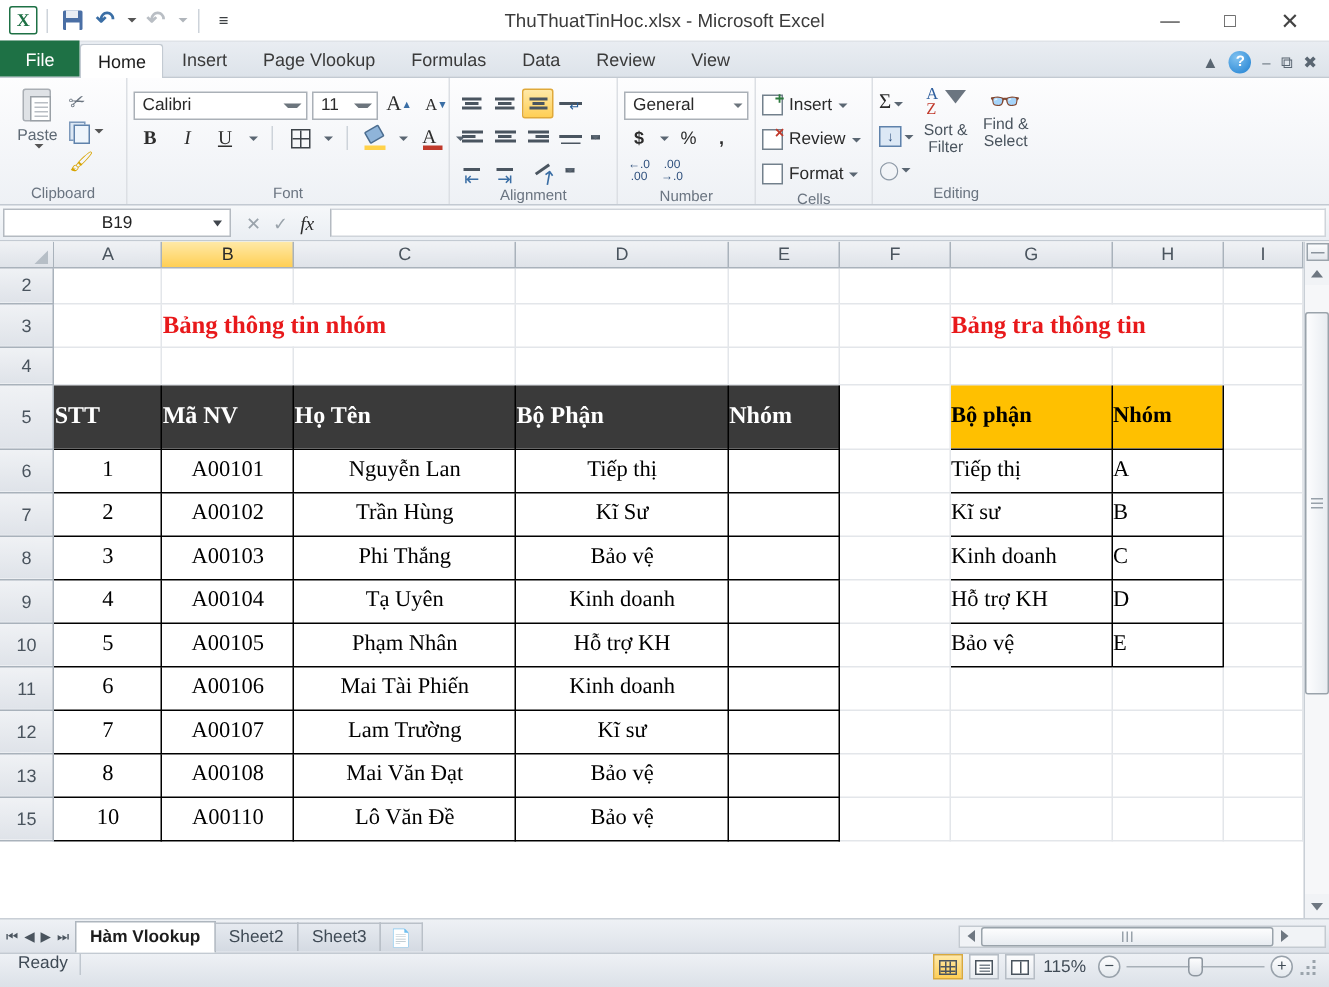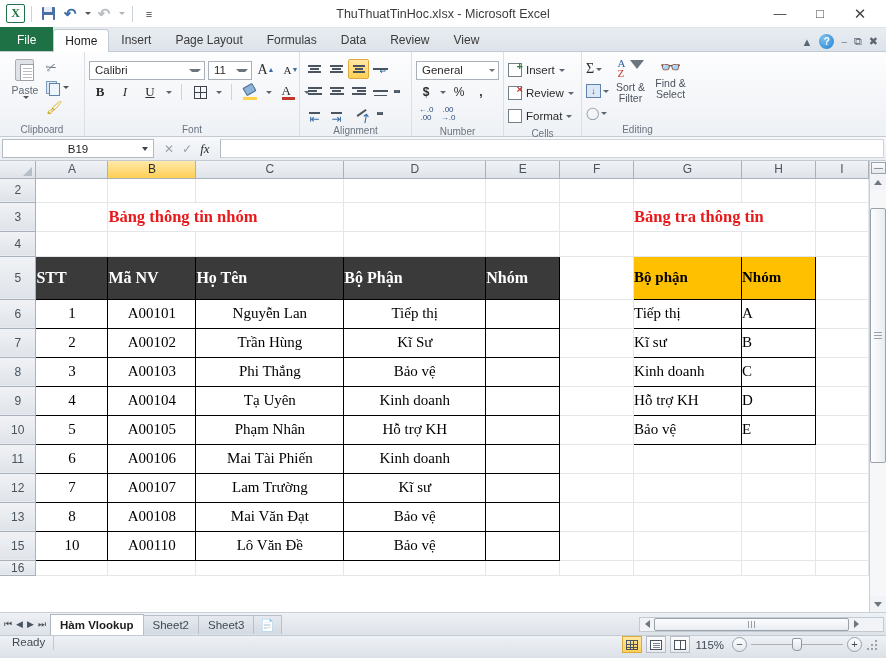--- a/index.html
+++ b/index.html
@@ -305,21 +305,21 @@
       <div class="wc">—</div>
       <div class="wc">□</div>
       <div class="wc close">✕</div>
     </div>
   </div>
 
   <div class="tabstrip">
     <div class="tab file">File</div>
     <div class="tab active">Home</div>
     <div class="tab">Insert</div>
-    <div class="tab">Page Layout</div>
+    <div class="tab">Page Vlookup</div>
     <div class="tab">Formulas</div>
     <div class="tab">Data</div>
     <div class="tab">Review</div>
     <div class="tab">View</div>
     <div class="tabstrip-right">
       <span class="mini-ico">▲</span>
       <span class="help-ico">?</span>
       <span class="mini-ico">⎯</span>
       <span class="mini-ico">⧉</span>
       <span class="mini-ico">✖</span>
@@ -744,32 +744,20 @@
           <td class="dcell">10</td>
           <td class="dcell">A00110</td>
           <td class="dcell">Lô Văn Đề</td>
           <td class="dcell">Bảo vệ</td>
           <td class="dcell"></td>
           <td class="cell"></td>
           <td class="cell"></td>
           <td class="cell"></td>
           <td class="cell"></td>
         </tr>
-        <tr style="height:14px">
-          <th class="rowhead">16</th>
-          <td class="cell"></td>
-          <td class="cell"></td>
-          <td class="cell"></td>
-          <td class="cell"></td>
-          <td class="cell"></td>
-          <td class="cell"></td>
-          <td class="cell"></td>
-          <td class="cell"></td>
-          <td class="cell"></td>
-        </tr>
       </tbody>
         </table>
 
     </div>
 
     <div class="vscroll">
       <div class="vs-split">
           <i></i>
         </div>
       <div class="vs-arw">

